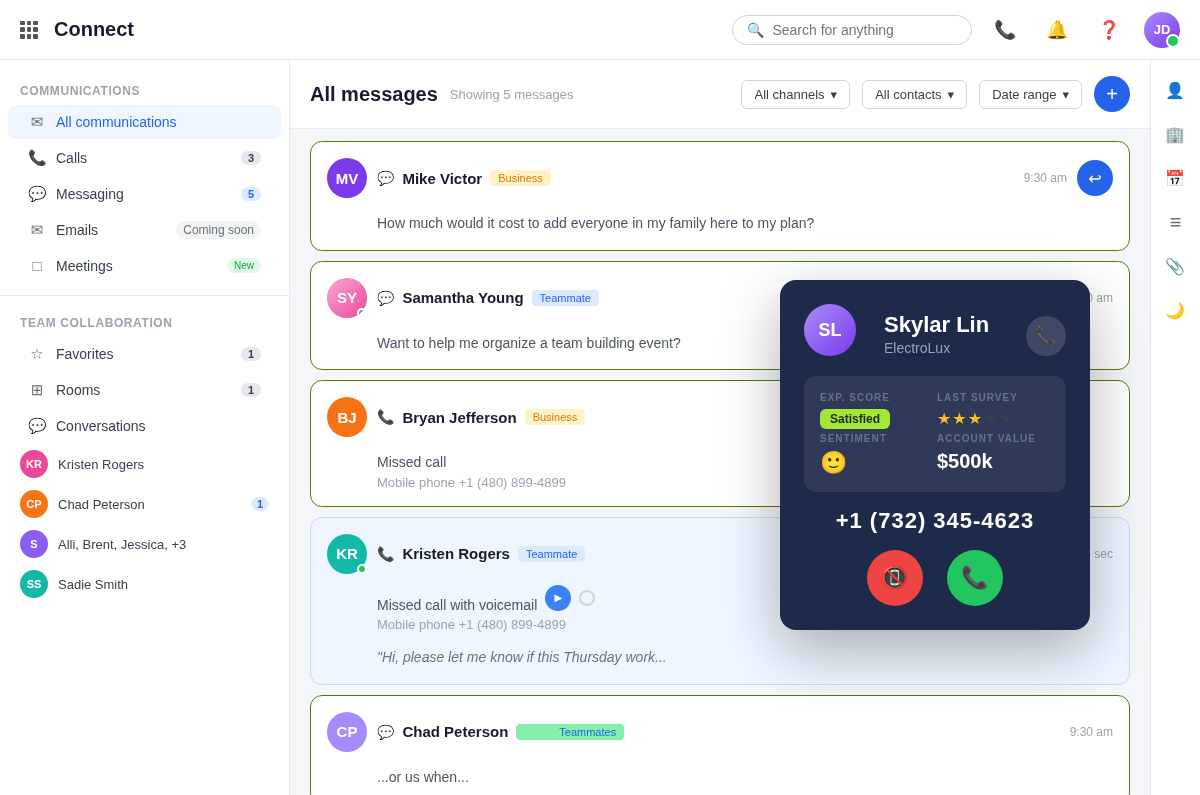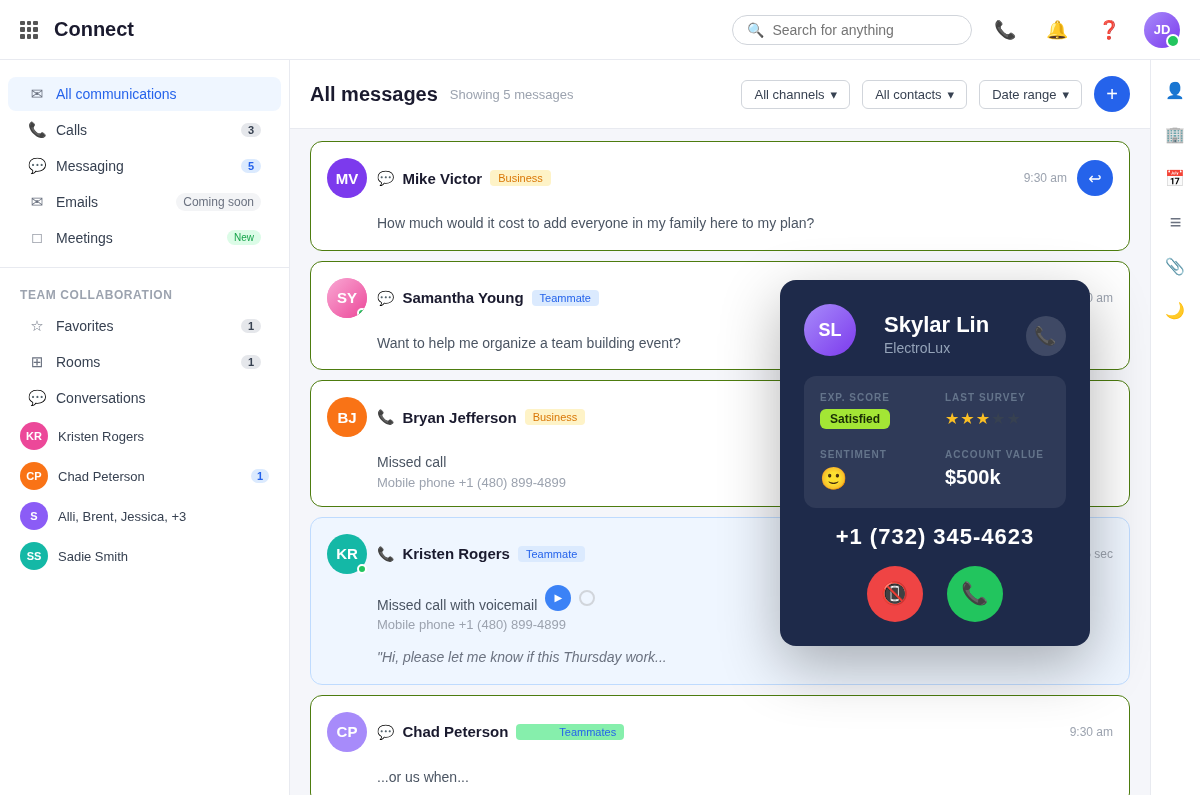--- a/index.html
+++ b/index.html
@@ -83,21 +83,21 @@
     .right-icon { width: 36px; height: 36px; border-radius: 8px; display: flex; align-items: center; justify-content: center; cursor: pointer; color: #6b7280; font-size: 16px; }
     .right-icon.active { color: #2563eb; }
 
     
     .call-overlay { position: absolute; top: 220px; right: 60px; width: 310px; background: #1e2a4a; border-radius: 16px; padding: 24px; box-shadow: 0 20px 60px rgba(0,0,0,0.3); z-index: 100; }
     .call-contact-row { display: flex; align-items: flex-end; gap: 28px; margin-bottom: 20px; }
     .call-avatar { width: 52px; height: 52px; border-radius: 50%; background: linear-gradient(135deg, #a78bfa, #7c3aed); display: flex; align-items: center; justify-content: center; color: #fff; font-size: 18px; font-weight: 700; }
     .call-name { font-size: 22px; font-weight: 700; color: #fff; }
     .call-company { font-size: 14px; color: #94a3b8; margin-top: 2px; }
     .call-phone-icon-top { width: 40px; height: 40px; border-radius: 50%; background: rgba(255,255,255,0.15); display: flex; align-items: center; justify-content: center; color: #22c55e; font-size: 18px; margin-left: auto; }
-    .call-stats { background: rgba(255,255,255,0.08); border-radius: 12px; padding: 16px; margin-bottom: 16px; display: grid; grid-template-columns: 1fr 1fr; gap: 20px; }
+    .call-stats { background: rgba(255,255,255,0.08); border-radius: 12px; padding: 16px; margin-bottom: 16px; display: grid; grid-template-columns: 1fr 1fr; gap: 4px; }
     .stat-label { font-size: 10px; font-weight: 600; color: #64748b; text-transform: uppercase; letter-spacing: 0.1em; margin-bottom: 6px; }
     .satisfied-badge { background: #a3e635; color: #1a2e05; font-size: 12px; padding: 3px 10px; border-radius: 6px; display: inline-block; font-weight: 600; }
     .stars { color: #fbbf24; font-size: 16px; letter-spacing: 1px; }
     .star-empty { color: #374151; }
     .sentiment-emoji { font-size: 22px; }
     .account-value { font-size: 20px; font-weight: 700; color: #fff; }
     .call-number { text-align: center; font-size: 22px; font-weight: 600; color: #fff; margin: 16px 0; letter-spacing: 1px; }
     .call-actions { display: flex; justify-content: center; gap: 24px; }
     .call-action-btn { width: 56px; height: 56px; border-radius: 50%; display: flex; align-items: center; justify-content: center; font-size: 22px; cursor: pointer; }
     .call-action-btn.decline { background: #ef4444; color: #fff; }
@@ -129,20 +129,21 @@
     <div class="icon-btn">🔔</div>
     <div class="icon-btn">❓</div>
     <div class="avatar-top">JD</div>
   </div>
 </div>
 
 <div class="main">
 
   <div class="sidebar">
 
+    <div class="sidebar-section-title">Communications</div>
 
     <div class="sidebar-item active">
       <span class="sidebar-item-icon">✉</span>
       <span class="sidebar-item-label">All communications</span>
     </div>
     <div class="sidebar-item">
       <span class="sidebar-item-icon">📞</span>
       <span class="sidebar-item-label">Calls</span>
       <span class="sidebar-badge">3</span>
     </div>

